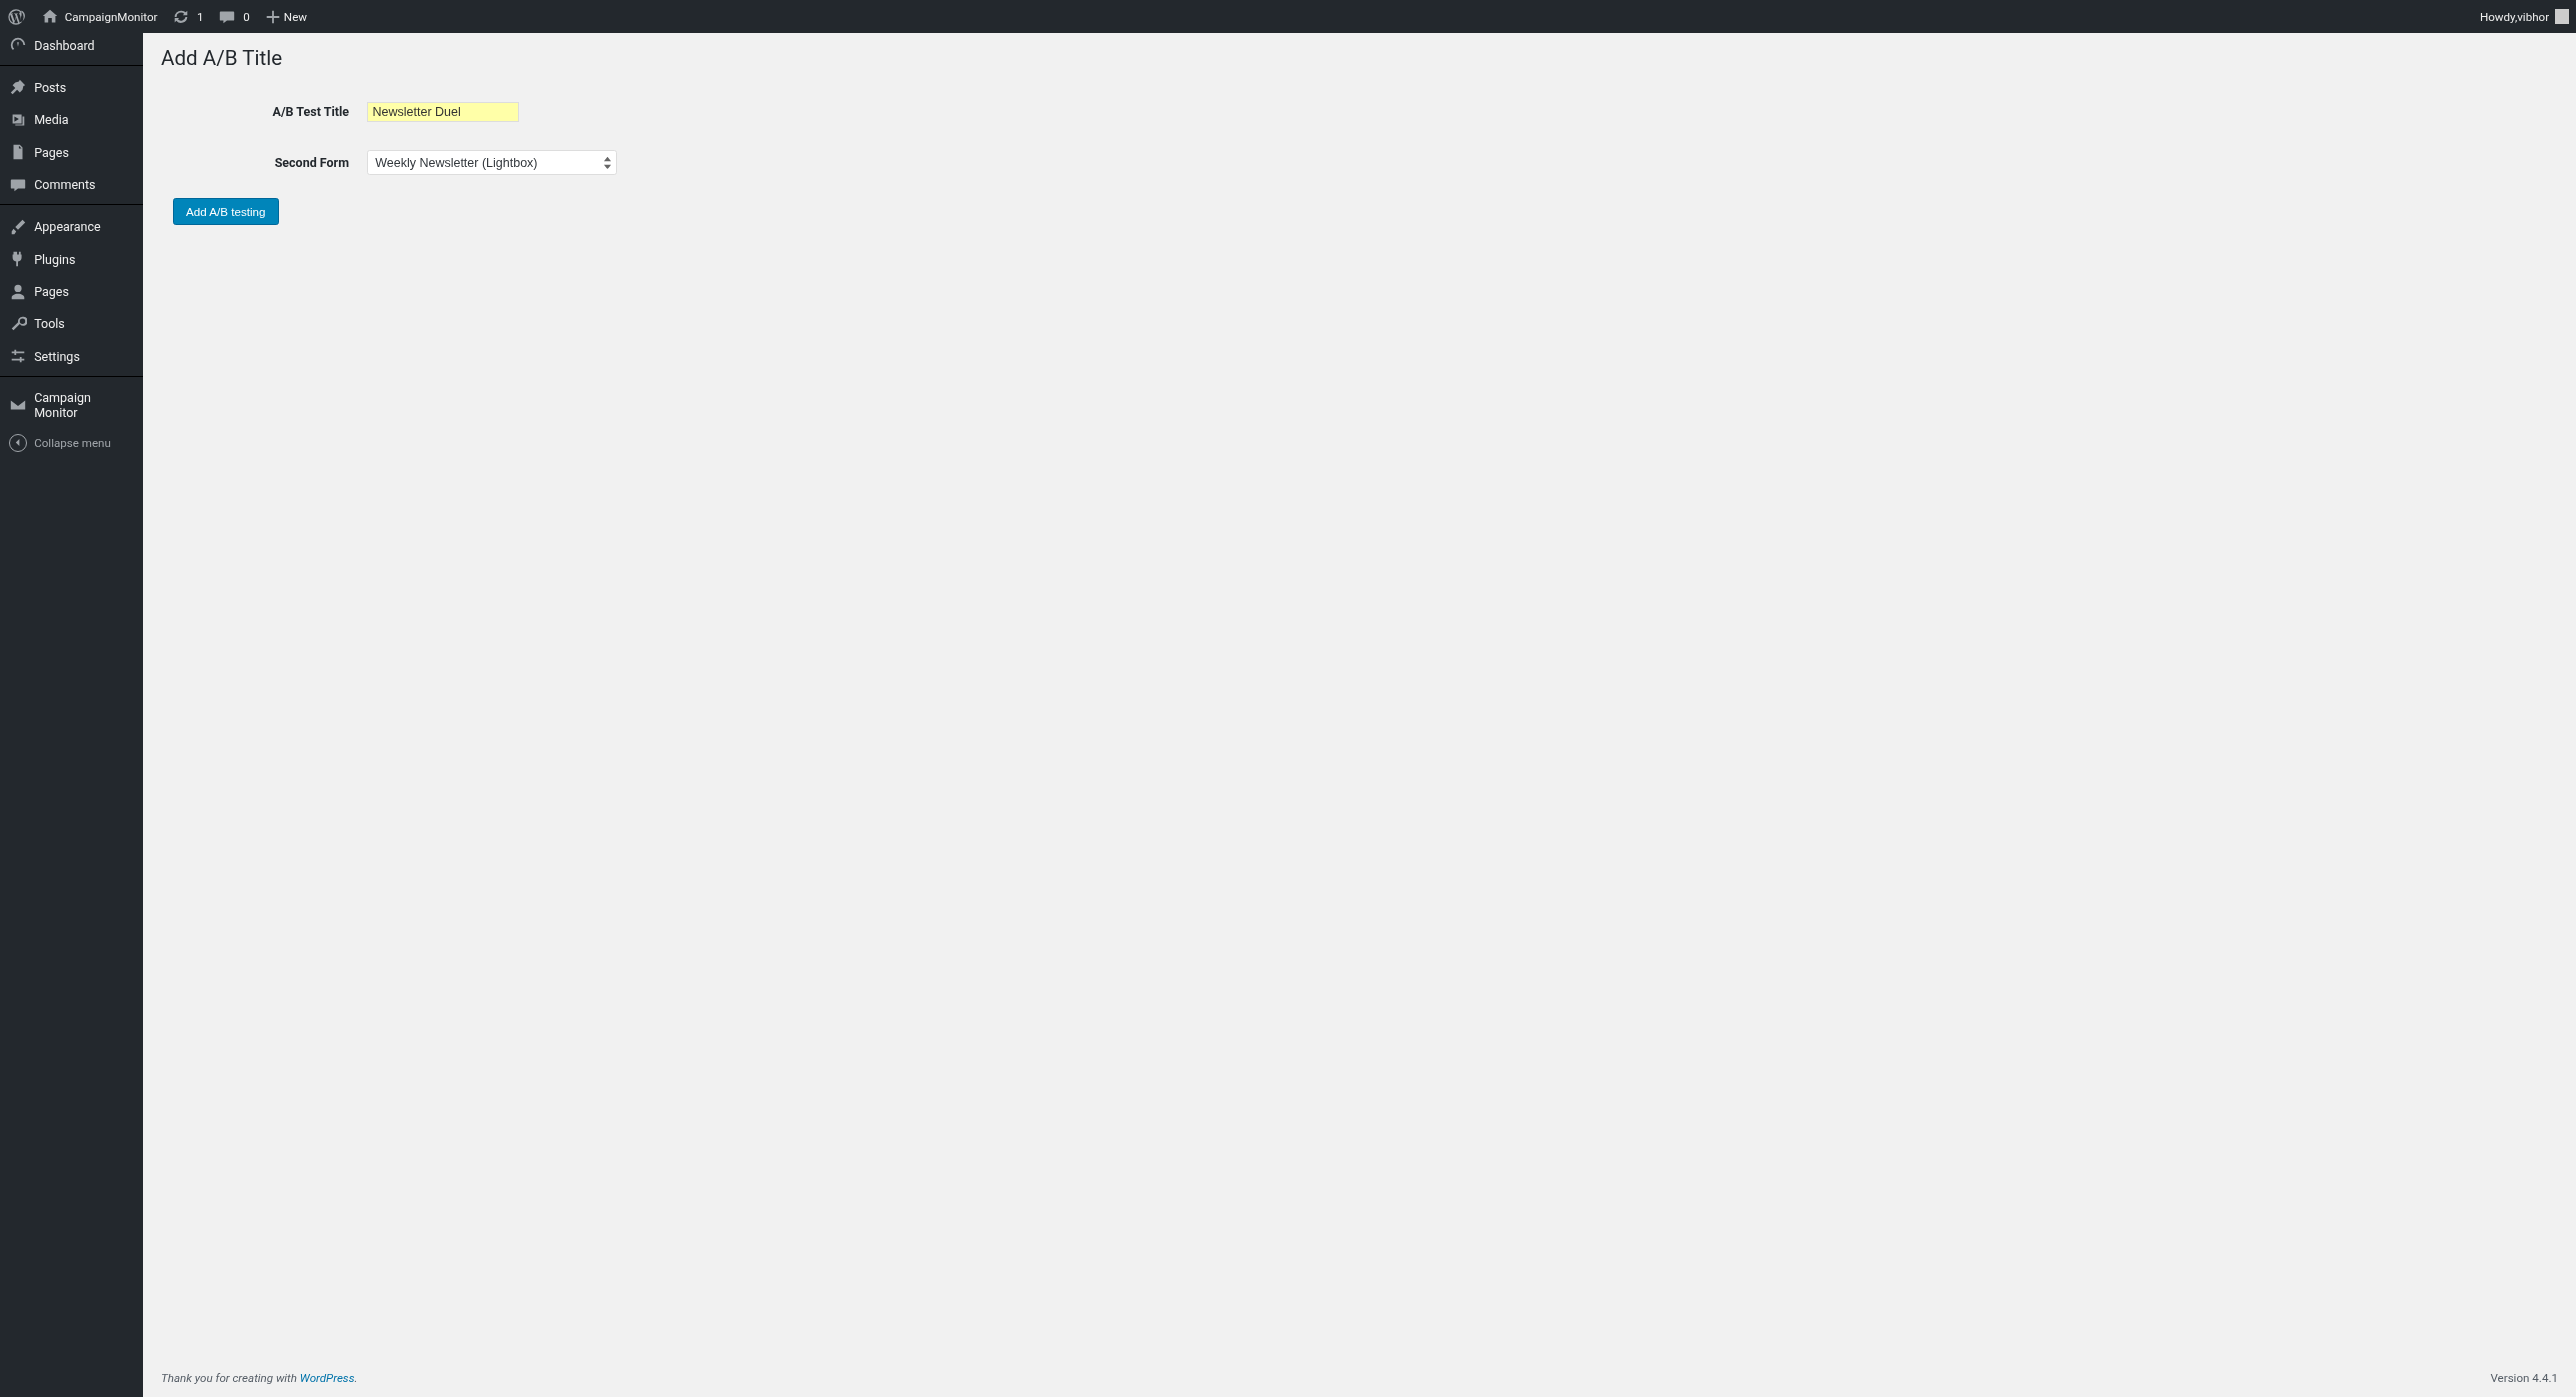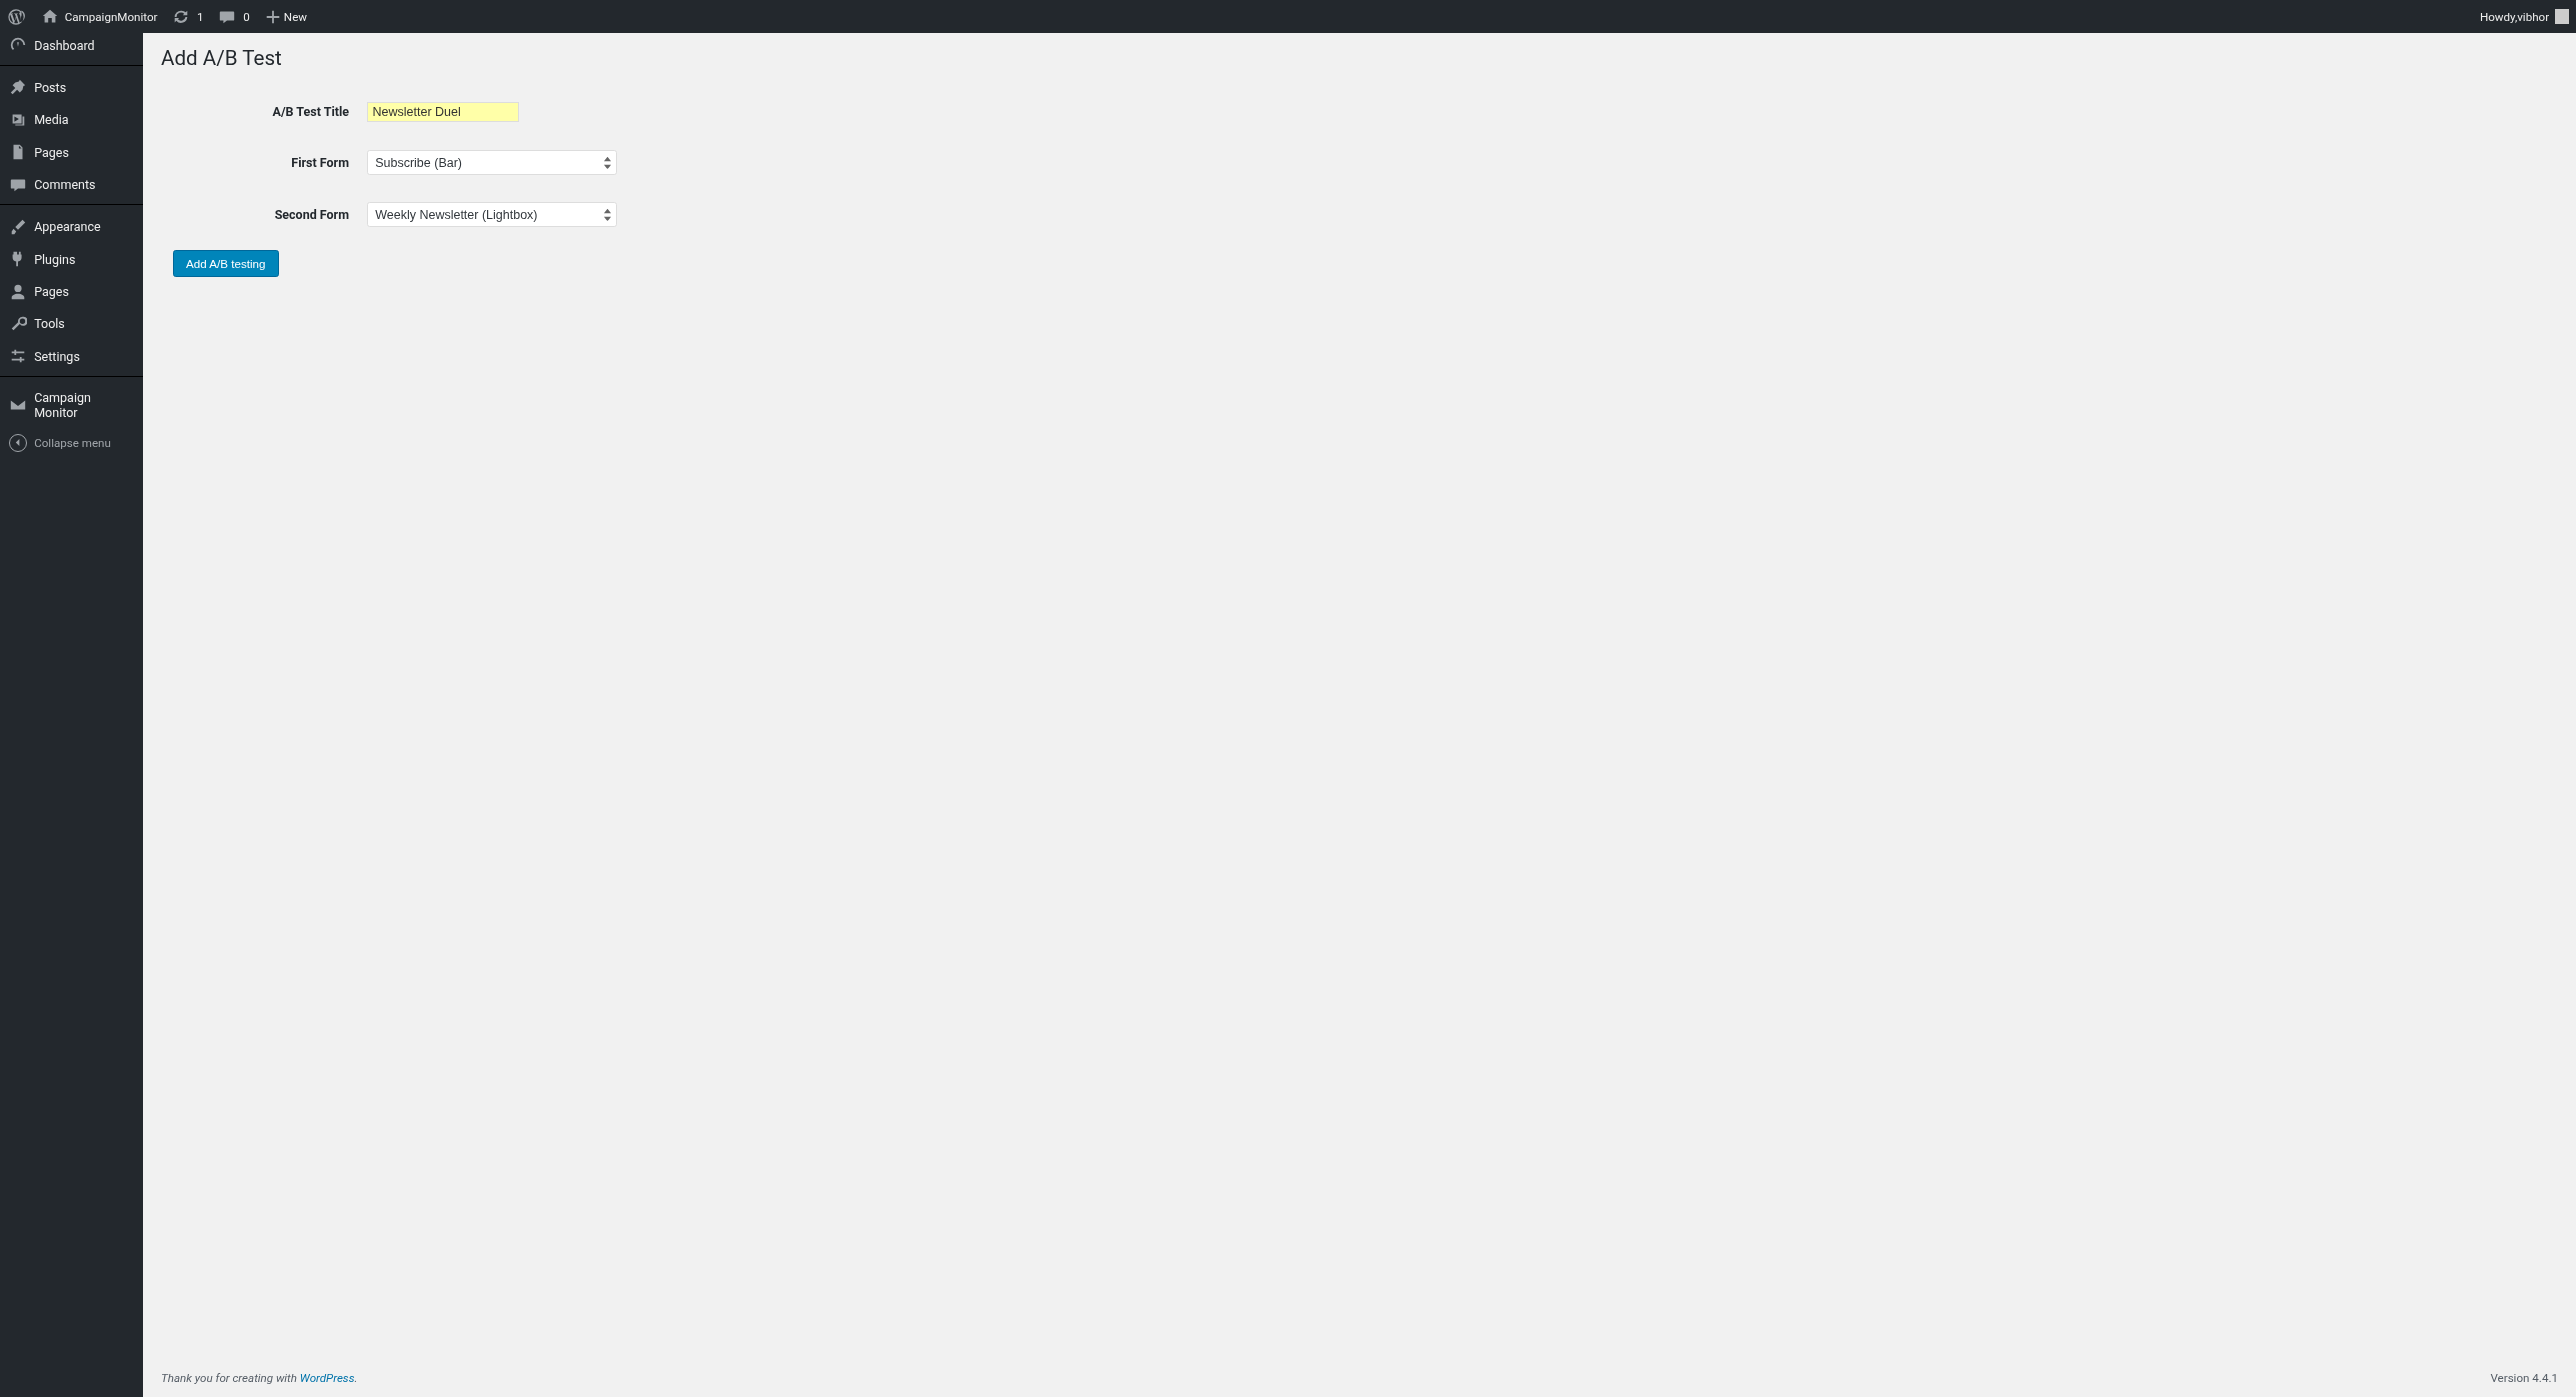--- a/index.html
+++ b/index.html
@@ -407,46 +407,31 @@
       <svg width="9" height="9" viewBox="0 0 10 10" fill="currentColor">
           <path d="M6 1 2 5l4 4"></path>
         </svg>
     </span>
     <span>Collapse menu</span>
   </div>
 </nav>
 
 <main class="content">
   <div class="content-body">
-    <h1 class="page-title">Add A/B Test</h1>
+    <h1 class="page-title">Add A/B Title</h1>
 
     <table class="form-table">
       <tbody>
         <tr>
           <th>A/B Test Title</th>
           <td>
             <input type="text" class="title-input" value="Newsletter Duel" style="">
           </td>
         </tr>
 
-        <tr>
-          <th>First Form</th>
-          <td>
-            <div class="select-wrap">
-              <select class="form-select">
-                <option>Subscribe (Bar)</option>
-              </select>
-              <span class="select-caret">
-                <svg width="9" height="12.5" viewBox="0 0 10 14" fill="currentColor">
-                    <path d="M5 0l4 5H1zM5 14l4-5H1z"></path>
-                  </svg>
-              </span>
-            </div>
-          </td>
-        </tr>
 
         <tr>
           <th>Second Form</th>
           <td>
             <div class="select-wrap">
               <select class="form-select">
                 <option>Weekly Newsletter (Lightbox)</option>
               </select>
               <span class="select-caret">
                 <svg width="9" height="12.5" viewBox="0 0 10 14" fill="currentColor">

